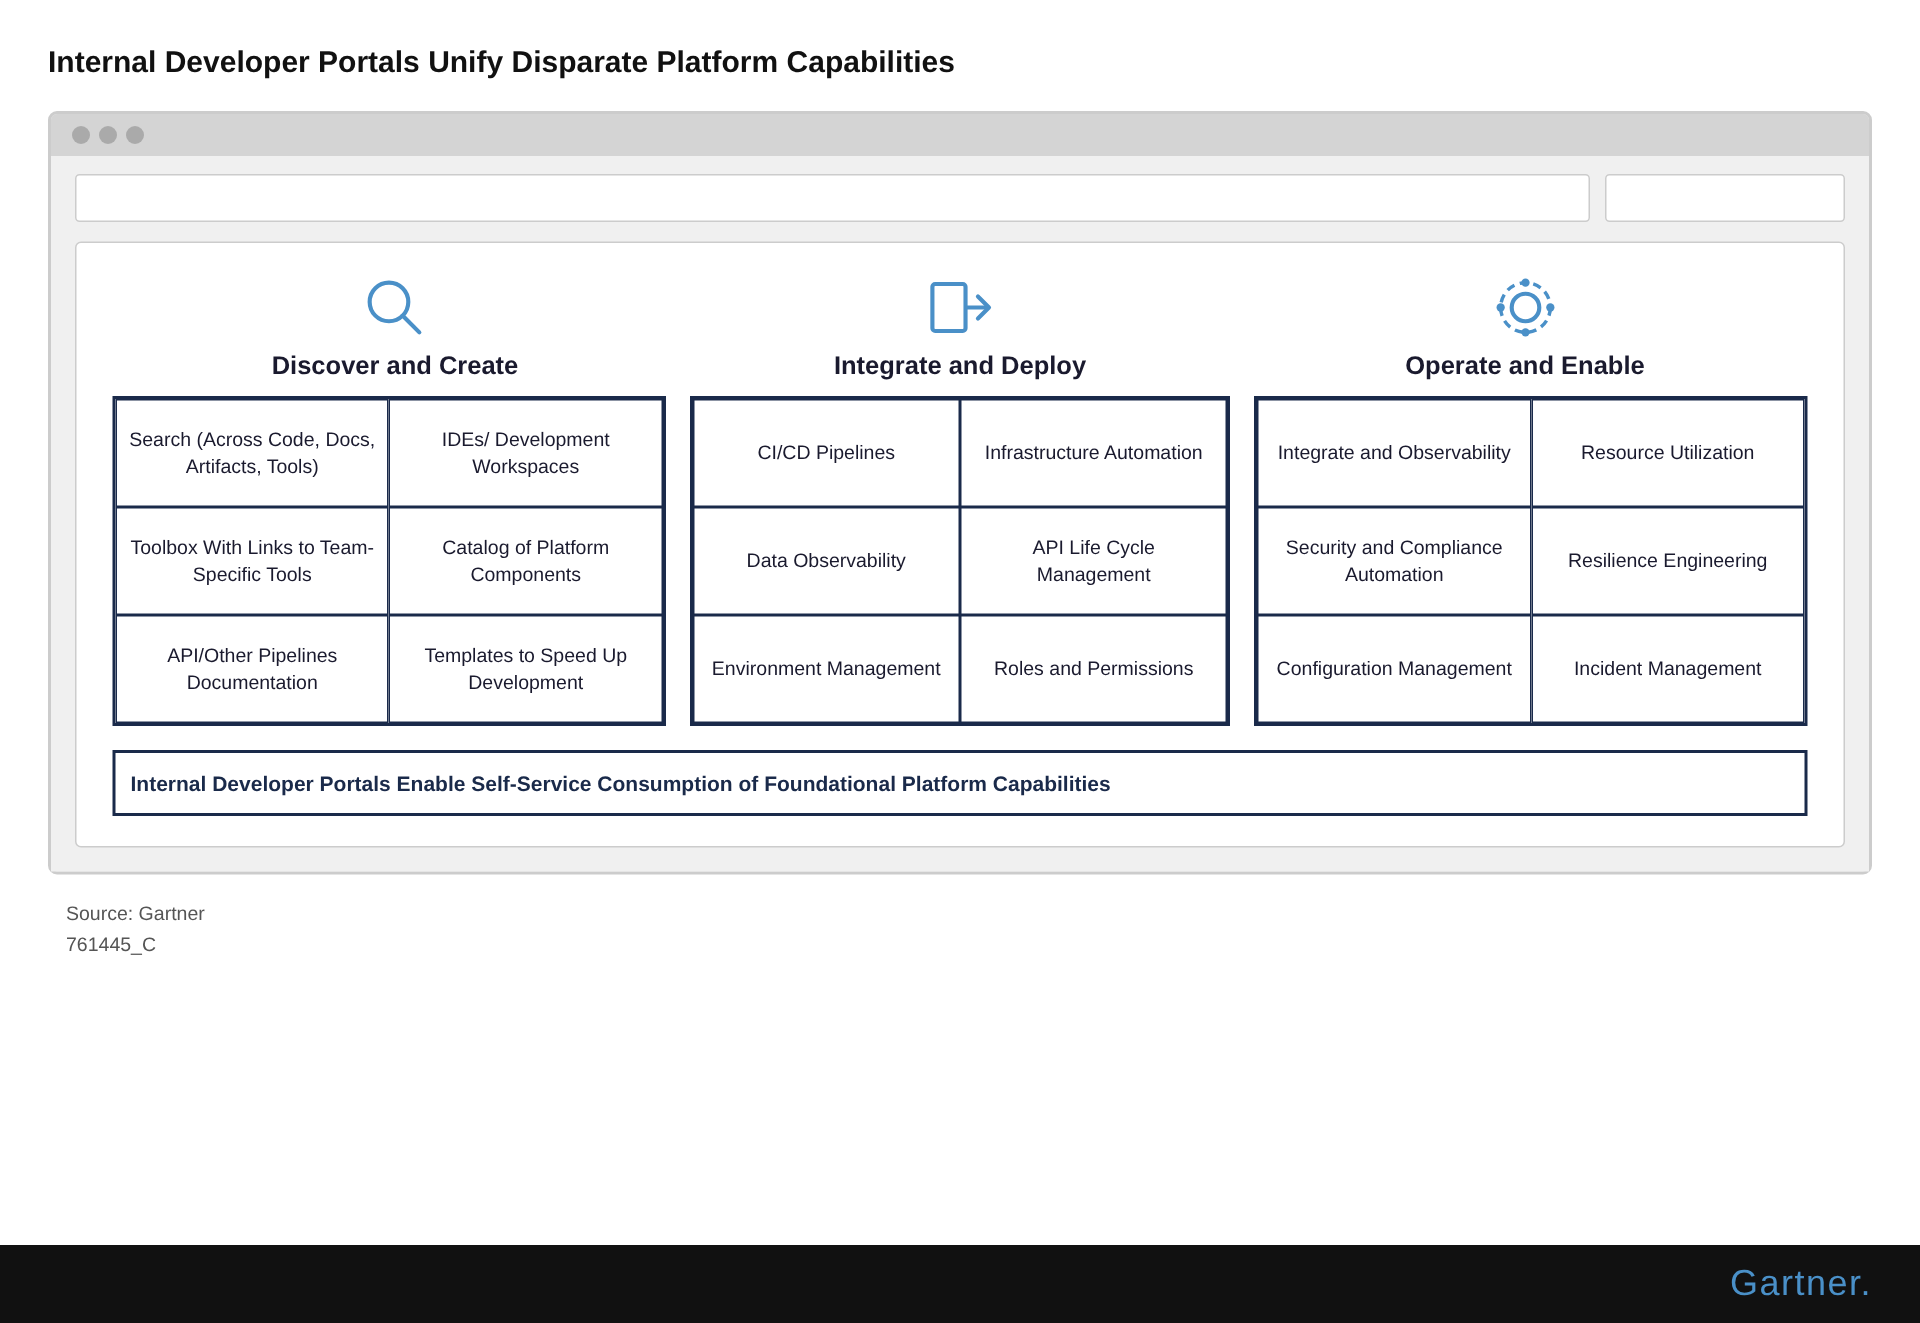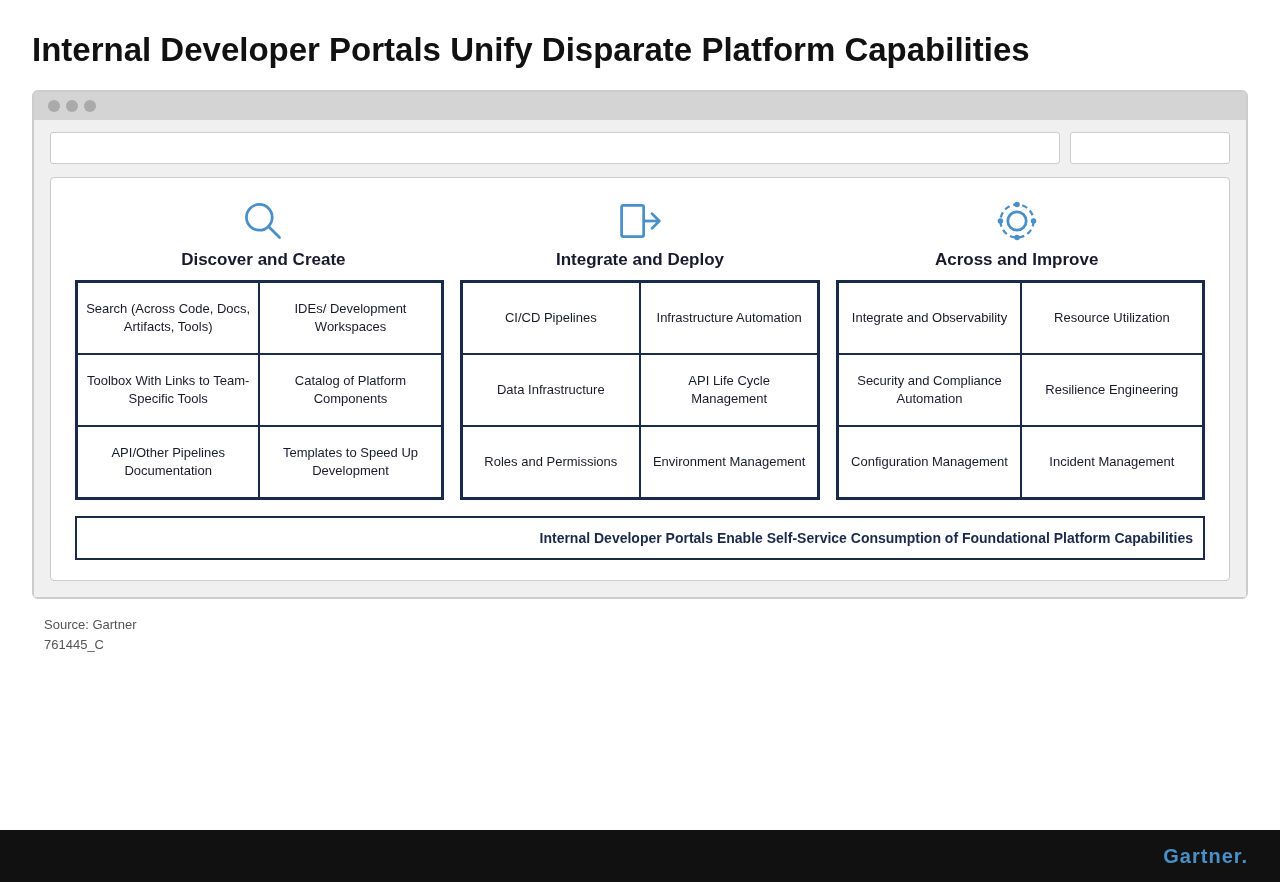--- a/index.html
+++ b/index.html
@@ -9,21 +9,21 @@
       width: 1280px;
       min-height: 882px;
       position: relative;
     }
 
     .main-content {
       padding: 30px 32px 0 32px;
     }
 
     .page-title {
-      font-size: 33px;
+      font-size: 20px;
       font-weight: 700;
       color: #111;
       margin-bottom: 20px;
       line-height: 1.2;
     }
 
     
     .browser-window {
       border: 2px solid #ccc;
       border-radius: 6px;
@@ -112,21 +112,21 @@
       min-height: 72px;
       display: flex;
       align-items: center;
       justify-content: center;
       background: #fff;
     }
 
     
     .footer-banner {
       margin-top: 16px;
-      text-align: right;
+      text-align: left;
       font-size: 14px;
       font-weight: 700;
       color: #1a2a4a;
       border: 2px solid #1a2a4a;
       padding: 12px 10px;
     }
 
     
     .attribution {
       padding: 16px 44px;
@@ -143,22 +143,22 @@
       align-items: center;
       justify-content: flex-end;
       padding: 0 32px;
       position: absolute;
       bottom: 0;
       left: 0;
       right: 0;
     }
 
     .gartner-logo {
-      font-size: 20px;
-      font-weight: 700;
+      font-size: 24px;
+      font-weight: 400;
       color: #4a90c8;
       letter-spacing: 1px;
     }
 
     
     .top-icon-row {
       display: grid;
       grid-template-columns: 1fr 1fr 1fr;
       margin-bottom: 10px;
     }
@@ -213,45 +213,45 @@
           </div>
           <div class="top-icon-cell">
             <svg class="icon-svg" viewBox="0 0 50 50" fill="none" xmlns="http://www.w3.org/2000/svg">
               <circle cx="25" cy="25" r="10" stroke="#4a90c8" stroke-width="3" fill="none"></circle>
               <circle cx="25" cy="25" r="18" stroke="#4a90c8" stroke-width="2.5" fill="none" stroke-dasharray="6 4"></circle>
               <circle cx="25" cy="7" r="3" fill="#4a90c8"></circle>
               <circle cx="25" cy="43" r="3" fill="#4a90c8"></circle>
               <circle cx="7" cy="25" r="3" fill="#4a90c8"></circle>
               <circle cx="43" cy="25" r="3" fill="#4a90c8"></circle>
             </svg>
-            <span class="column-title">Across and Improve</span>
+            <span class="column-title">Operate and Enable</span>
           </div>
         </div>
 
         <div style="display: grid; grid-template-columns: 1fr 1fr 1fr; gap: 0; border: none;">
 
           <div style="padding: 0 8px 0 0;">
             <div class="cells-grid">
               <div class="cell">Search (Across Code, Docs, Artifacts, Tools)</div>
               <div class="cell">IDEs/ Development Workspaces</div>
               <div class="cell">Toolbox With Links to Team-Specific Tools</div>
               <div class="cell">Catalog of Platform Components</div>
               <div class="cell">API/Other Pipelines Documentation</div>
               <div class="cell">Templates to Speed Up Development</div>
             </div>
           </div>
 
           <div style="padding: 0 8px;">
             <div class="cells-grid">
               <div class="cell">CI/CD Pipelines</div>
               <div class="cell">Infrastructure Automation</div>
-              <div class="cell">Data Infrastructure</div>
+              <div class="cell">Data Observability</div>
               <div class="cell">API Life Cycle Management</div>
+              <div class="cell">Environment Management</div>
               <div class="cell">Roles and Permissions</div>
-              <div class="cell">Environment Management</div>
             </div>
           </div>
 
           <div style="padding: 0 0 0 8px;">
             <div class="cells-grid">
               <div class="cell">Integrate and Observability</div>
               <div class="cell">Resource Utilization</div>
               <div class="cell">Security and Compliance Automation</div>
               <div class="cell">Resilience Engineering</div>
               <div class="cell">Configuration Management</div>

